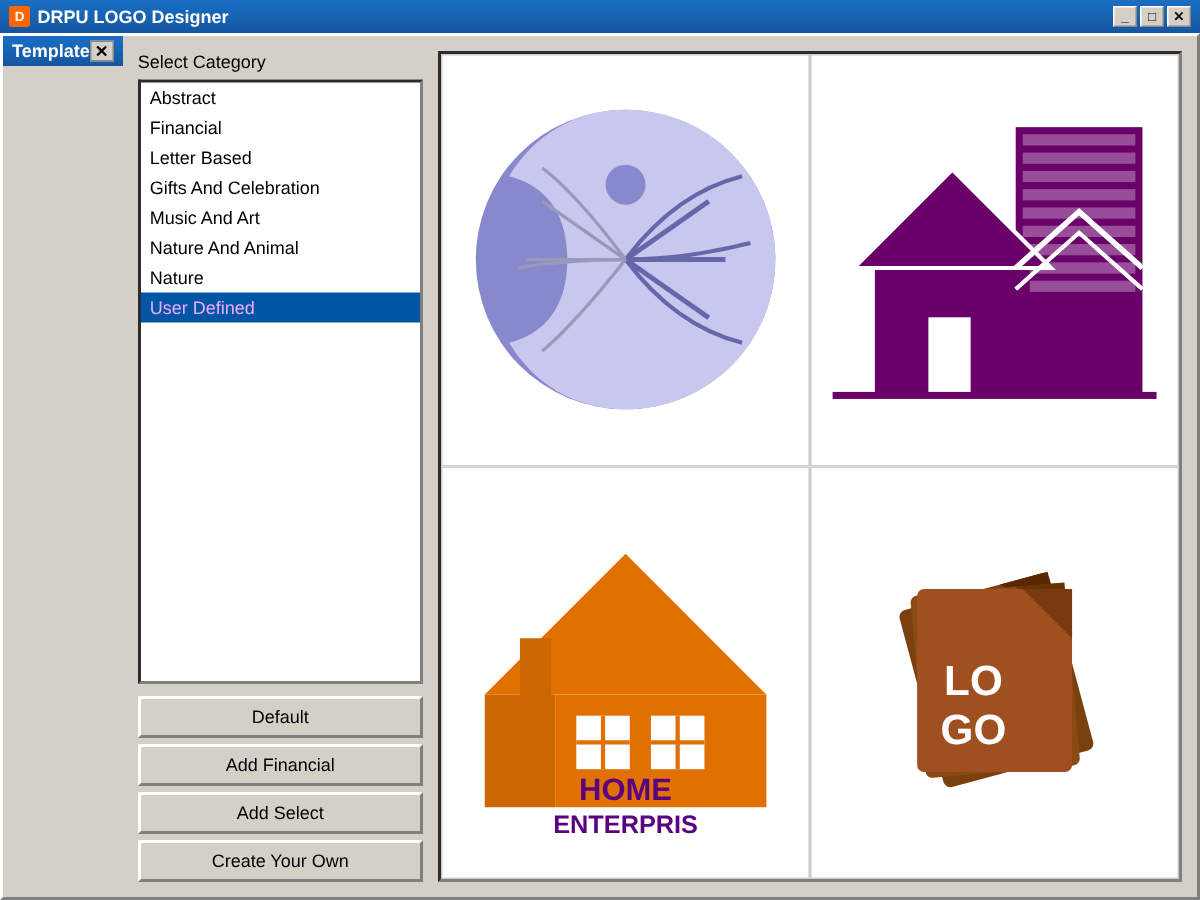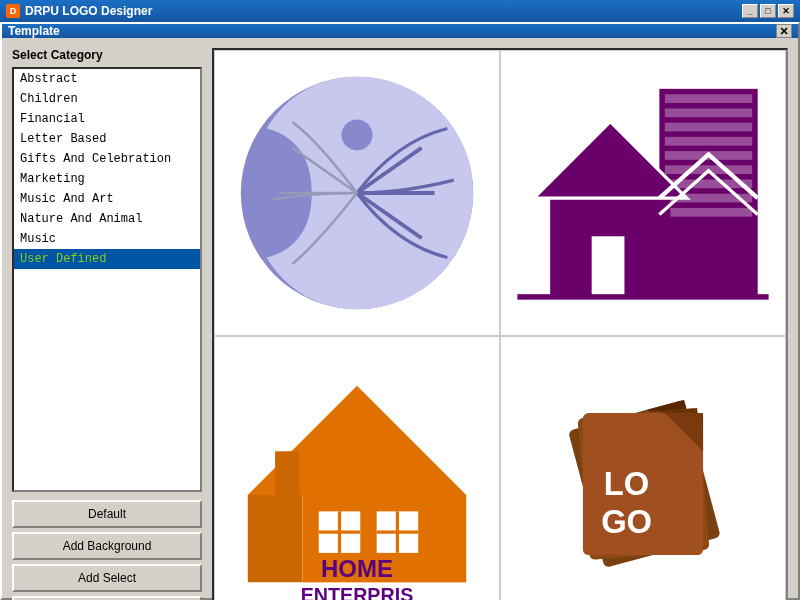--- a/index.html
+++ b/index.html
@@ -56,21 +56,21 @@
       font-weight: bold;
     }
     .main-window {
       background: #d4d0c8;
       border: 2px solid #fff;
       border-right-color: #808080;
       border-bottom-color: #808080;
       margin: 0;
       height: 578px;
       display: flex;
-      flex-direction: column;
+      flex-direction: row;
     }
     .window-title-bar {
       background: linear-gradient(to bottom, #1a6fc4, #1555a0);
       color: white;
       height: 20px;
       display: flex;
       align-items: center;
       padding: 0 6px;
       font-size: 12px;
       font-weight: bold;
@@ -91,51 +91,50 @@
     }
     .dialog-content {
       padding: 10px;
       flex: 1;
       display: flex;
       flex-direction: column;
     }
     .select-category-label {
       font-size: 12px;
       margin-bottom: 5px;
-      font-weight: bold;
+      font-weight: normal;
     }
     .content-area {
       display: flex;
       flex: 1;
       gap: 10px;
     }
     .left-panel {
       display: flex;
       flex-direction: column;
       width: 190px;
       flex-shrink: 0;
     }
     .category-list {
       border: 2px inset #808080;
       background: white;
       flex: 1;
       overflow-y: auto;
       margin-bottom: 8px;
-      font-family: Liberation Mono, monospace;
     }
     .category-item {
       padding: 2px 6px;
       cursor: pointer;
       white-space: nowrap;
       font-size: 12px;
       line-height: 16px;
     }
     .category-item.selected {
       background: #0055a5;
-      color: #84cc16;
+      color: #f0abfc;
     }
     .button-group {
       display: flex;
       flex-direction: column;
       gap: 4px;
     }
     .action-btn {
       background: #d4d0c8;
       border: 2px solid;
       border-top-color: #fff;
@@ -190,34 +189,32 @@
   </div>
 
   <div class="dialog-content">
     <div class="content-area">
 
       <div class="left-panel">
         <div class="select-category-label">Select Category</div>
 
         <div class="category-list">
           <div class="category-item">Abstract</div>
-          <div class="category-item">Children</div>
           <div class="category-item">Financial</div>
           <div class="category-item">Letter Based</div>
           <div class="category-item">Gifts And Celebration</div>
-          <div class="category-item">Marketing</div>
           <div class="category-item">Music And Art</div>
           <div class="category-item">Nature And Animal</div>
-          <div class="category-item">Music</div>
+          <div class="category-item">Nature</div>
           <div class="category-item selected">User Defined</div>
         </div>
 
         <div class="button-group">
           <button class="action-btn">Default</button>
-          <button class="action-btn">Add Background</button>
+          <button class="action-btn">Add Financial</button>
           <button class="action-btn">Add Select</button>
           <button class="action-btn">Create Your Own</button>
         </div>
       </div>
 
       <div class="templates-grid">
 
         <div class="template-cell">
           <svg viewBox="0 0 220 220" xmlns="http://www.w3.org/2000/svg">
 

